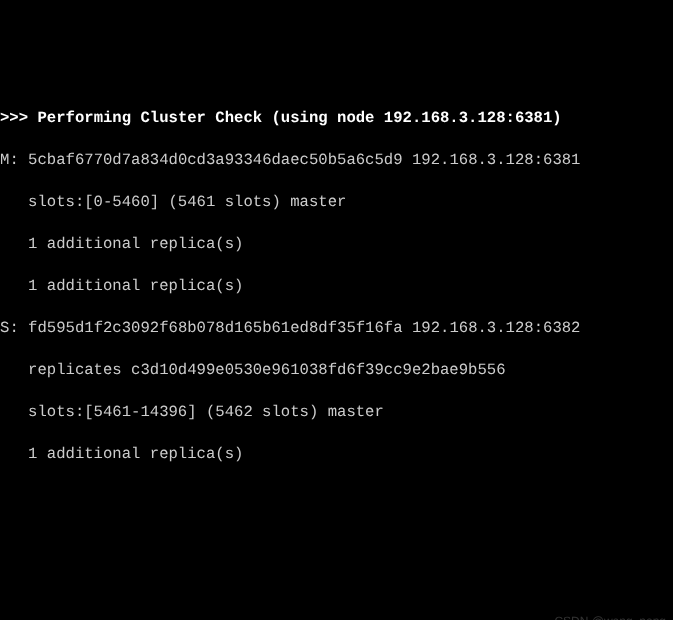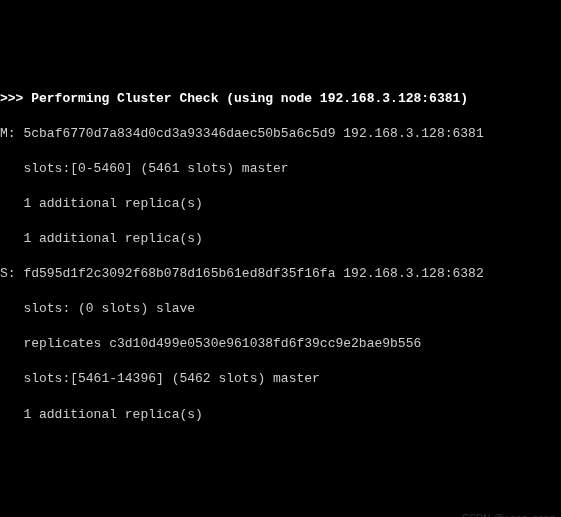--- a/index.html
+++ b/index.html
@@ -31,21 +31,20 @@
 
 
 
 <div>
 <div class="line white-bold"><span>&gt;&gt;&gt; </span><span>Performing Cluster Check (using node 192.168.3.128:6381)</span></div>
 <div class="line"><span>M</span>: <span>5cbaf6770d7a834d0cd3a93346daec50b5a6c5d9</span> <span>192.168.3.128:6381</span></div>
 <div class="line">   slots:[0-5460] (5461 slots) master</div>
 <div class="line">   1 additional replica(s)</div>
 <div class="line">   1 additional replica(s)</div>
 <div class="line"><span>S</span>: <span>fd595d1f2c3092f68b078d165b61ed8df35f16fa</span> <span>192.168.3.128:6382</span></div>
-<div class="line">   slots: (0 slots) slave</div>
 <div class="line">   replicates c3d10d499e0530e961038fd6f39cc9e2bae9b556</div>
 <div class="line">   slots:[5461-14396] (5462 slots) master</div>
 <div class="line">   1 additional replica(s)</div>
 
 
 
 
 
 
 

